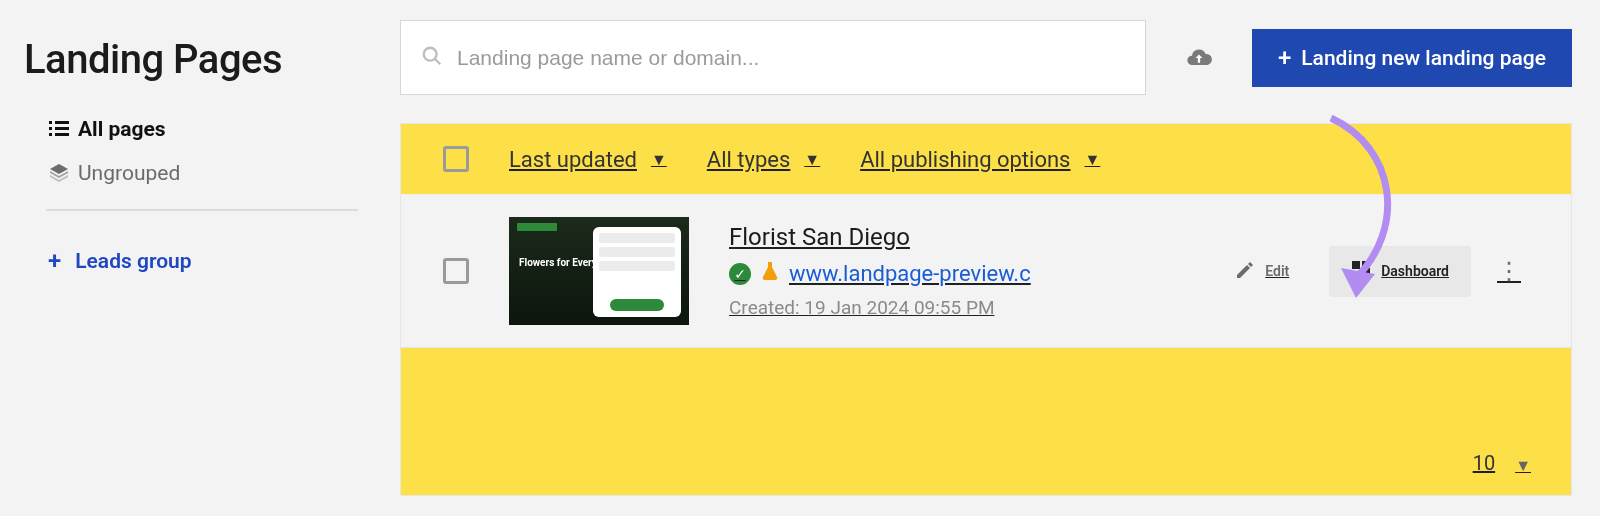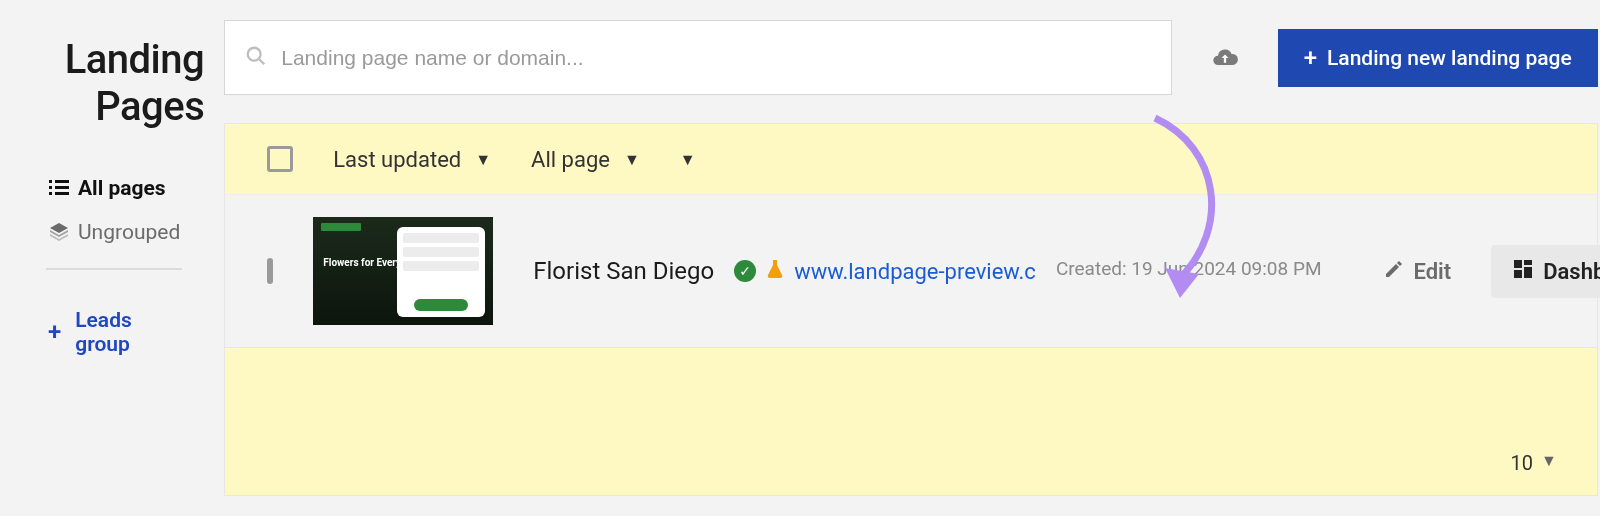--- a/index.html
+++ b/index.html
@@ -1,69 +1,69 @@
 <!DOCTYPE html>
 <html><head>
 <meta charset="utf-8">
 <style>
   * { box-sizing: border-box; margin: 0; padding: 0; }
   html, body { width: 1600px; height: 516px; font-family: -apple-system, BlinkMacSystemFont, "Segoe UI", Roboto, Arial, sans-serif; background: #f3f3f3; color: #202020; }
   .app { display: flex; width: 100%; height: 100%; }
   
   .sidebar { width: 400px; padding: 36px 20px 20px 24px; }
-  .page-title { font-size: 40px; font-weight: 500; color: #1b1b1b; margin-bottom: 36px; letter-spacing: -0.5px; text-align: right; }
+  .page-title { font-size: 40px; font-weight: 500; color: #1b1b1b; margin-bottom: 24px; letter-spacing: -0.5px; }
   .nav-item { display: flex; align-items: center; gap: 8px; padding: 10px 24px; font-size: 21px; color: #6b6b6b; cursor: pointer; }
   .nav-item.active { color: #111; font-weight: 700; }
   .nav-icon { width: 22px; height: 22px; display: inline-flex; align-items: center; justify-content: center; color: #6b6b6b; }
   .nav-item.active .nav-icon { color: #111; }
   .divider { border: none; border-top: 2px solid #dcdcdc; margin: 14px 22px; }
   .create-group { display: flex; align-items: center; gap: 14px; padding: 14px 24px; font-size: 21px; color: #2147c0; font-weight: 600; cursor: pointer; margin-top: 24px; }
   .create-group .plus { font-size: 24px; line-height: 1; }
 
   
   .main { flex: 1; padding: 20px 28px 20px 0; display: flex; flex-direction: column; }
   .topbar { display: flex; align-items: center; gap: 30px; margin-bottom: 28px; }
   .search-wrap { flex: 1; background: #fff; border: 1px solid #d6d6d6; height: 75px; display: flex; align-items: center; padding: 0 20px; gap: 14px; }
   .search-wrap .search-icon { color: #bdbdbd; }
   .search-input { flex: 1; border: none; outline: none; font-size: 21px; color: #333; background: transparent; }
   .search-input::placeholder { color: #9a9a9a; }
   .upload-btn { width: 46px; height: 46px; display: flex; align-items: center; justify-content: center; cursor: pointer; color: #7a7a7a; }
   .create-btn { background: #1f48b0; color: #fff; height: 58px; padding: 0 26px; display: flex; align-items: center; gap: 10px; font-size: 21px; font-weight: 500; cursor: pointer; }
   .create-btn .plus { font-size: 24px; line-height: 1; }
 
   
-  .panel { background: #fef9c3; border: 1px solid #e6e6e6; display: flex; flex-direction: column; flex: 1; position: relative; }
+  .panel { background: #fde047; border: 1px solid #e6e6e6; display: flex; flex-direction: column; flex: 1; position: relative; text-decoration: underline; }
   .filters { display: flex; align-items: center; gap: 40px; padding: 22px 42px; border-bottom: 1px solid #eee; }
   .checkbox { width: 26px; height: 26px; border: 3px solid #9a9a9a; border-radius: 3px; cursor: pointer; }
   .dropdown { display: flex; align-items: center; gap: 14px; font-size: 22px; color: #333; cursor: pointer; }
   .dropdown .caret { font-size: 16px; color: #333; }
 
   .row { display: flex; align-items: center; padding: 22px 42px; gap: 40px; background: #f3f3f3; border-bottom: 1px solid #e6e6e6; }
   .thumb { width: 180px; height: 108px; background: #0b1a0b; position: relative; overflow: hidden; flex-shrink: 0; }
   .thumb .dark { position: absolute; inset: 0; background: linear-gradient(180deg,#1b2a1b,#0d150d); }
   .thumb .brand { position: absolute; top: 6px; left: 8px; width: 40px; height: 8px; background: #2d8a3a; border-radius: 1px; }
   .thumb .txt { position: absolute; top: 40px; left: 10px; color: #fff; font-size: 10px; font-weight: 700; line-height: 1.2; }
   .thumb .card { position: absolute; right: 8px; top: 10px; bottom: 8px; width: 88px; background: #fff; border-radius: 6px; display: flex; flex-direction: column; padding: 6px; gap: 4px; }
   .thumb .card .line { height: 10px; background: #ececec; border-radius: 2px; }
   .thumb .card .btn { height: 12px; width: 54px; background: #2d8a3a; border-radius: 8px; align-self: center; margin-top: auto; }
 
-  .page-info { display: flex; flex-direction: row; gap: 20px; min-width: 0; flex-shrink: 0; }
+  .page-info { display: flex; flex-direction: column; gap: 10px; min-width: 0; flex-shrink: 0; }
   .page-name { font-size: 24px; color: #1b1b1b; white-space: nowrap; }
   .url-line { display: flex; align-items: center; gap: 10px; font-size: 22px; }
   .check-icon { width: 22px; height: 22px; border-radius: 50%; background: #2d8a3a; color: #fff; display: inline-flex; align-items: center; justify-content: center; font-size: 14px; }
   .flask-icon { color: #f59e0b; font-size: 20px; }
   .page-url { color: #1a5cd6; white-space: nowrap; }
   .created { font-size: 19px; color: #8a8a8a; }
 
   .actions { display: flex; align-items: center; gap: 18px; margin-left: auto; }
-  .act { display: flex; align-items: center; gap: 10px; font-size: 22px; font-weight: 600; color: #6b6b6b; padding: 14px 22px; border-radius: 4px; cursor: pointer; }
+  .act { display: flex; align-items: center; gap: 10px; font-size: 14px; font-weight: 600; color: #6b6b6b; padding: 14px 22px; border-radius: 4px; cursor: pointer; }
   .act.active { background: #e8e8e8; color: #222; }
   .more-btn { width: 40px; height: 40px; display: flex; align-items: center; justify-content: center; cursor: pointer; color: #6b6b6b; font-size: 24px; }
 
-  .footer { margin-top: auto; display: flex; justify-content: flex-end; align-items: flex-start; padding: 20px 40px; gap: 8px; }
+  .footer { margin-top: auto; display: flex; justify-content: flex-end; align-items: flex-end; padding: 20px 40px; gap: 20px; }
   .page-size { font-size: 20px; color: #333; }
   .footer .caret { color: #666; font-size: 16px; }
 
   
   .arrow-svg { position: absolute; top: -16px; left: 900px; width: 110px; height: 190px; pointer-events: none; }
 </style>
 </head>
 <body>
 
 <div class="app">
@@ -135,24 +135,25 @@
         <polygon points="55,190 40,160 74,166" fill="#b38cf2"></polygon>
       </svg>
 
       <div class="filters">
         <div class="checkbox"></div>
         <div class="dropdown">
           <span>Last updated</span>
           <span class="caret">▼</span>
         </div>
         <div class="dropdown">
-          <span>All page</span>
+          <span>All types</span>
           <span class="caret">▼</span>
         </div>
         <div class="dropdown">
+          <span>All publishing options</span>
           <span class="caret">▼</span>
         </div>
       </div>
 
       <div class="row">
         <div class="checkbox"></div>
         <div class="thumb">
           <div class="dark"></div>
           <div class="brand"></div>
           <div class="txt">Flowers for Every Occasion!</div>
@@ -167,21 +168,21 @@
           <div class="page-name">Florist San Diego</div>
           <div class="url-line">
             <span class="check-icon">✓</span>
             <span class="flask-icon">
               <svg width="18" height="20" viewBox="0 0 18 20" fill="currentColor">
                   <path d="M7 1h4v5l5 10a2 2 0 01-1.8 3H3.8A2 2 0 012 16L7 6V1z"></path>
                 </svg>
             </span>
             <a class="page-url">www.landpage-preview.c</a>
           </div>
-          <div class="created">Created: 19 Jun 2024 09:08 PM</div>
+          <div class="created">Created: 19 Jan 2024 09:55 PM</div>
         </div>
         <div class="actions">
           <div class="act">
             <span>
               <svg width="20" height="20" viewBox="0 0 20 20" fill="currentColor">
                   <path d="M2 15l10-10 3 3L5 18H2v-3z"></path>
                   <path d="M13 4l3 3 2-2-3-3-2 2z"></path>
                 </svg>
             </span>
             <span>Edit</span>

